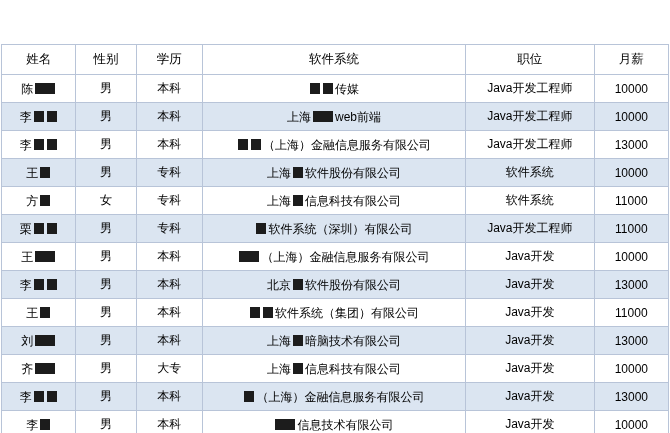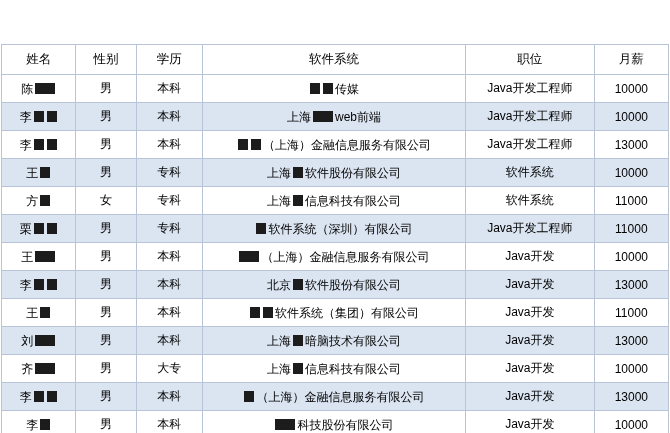--- a/index.html
+++ b/index.html
@@ -334,21 +334,21 @@
             <span class="cell-inner">
               <span>李</span>
               <span class="redact w1"></span>
             </span>
           </td>
           <td>男</td>
           <td>本科</td>
           <td>
             <span class="cell-inner">
               <span class="redact w2"></span>
-              <span>科技股份有限公司</span>
+              <span>信息技术有限公司</span>
             </span>
           </td>
           <td>Java开发</td>
           <td>10000</td>
         </tr>
       </tbody>
   </table>
 </div>
 
 </body></html>

